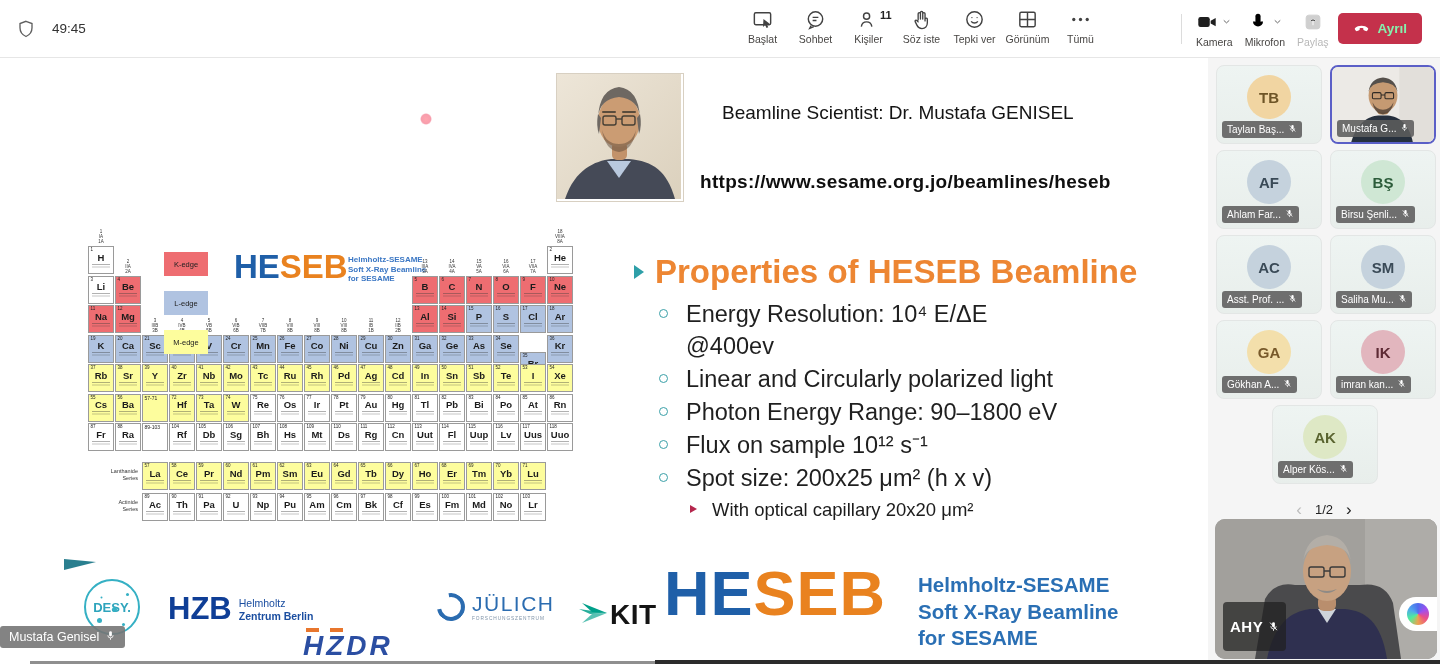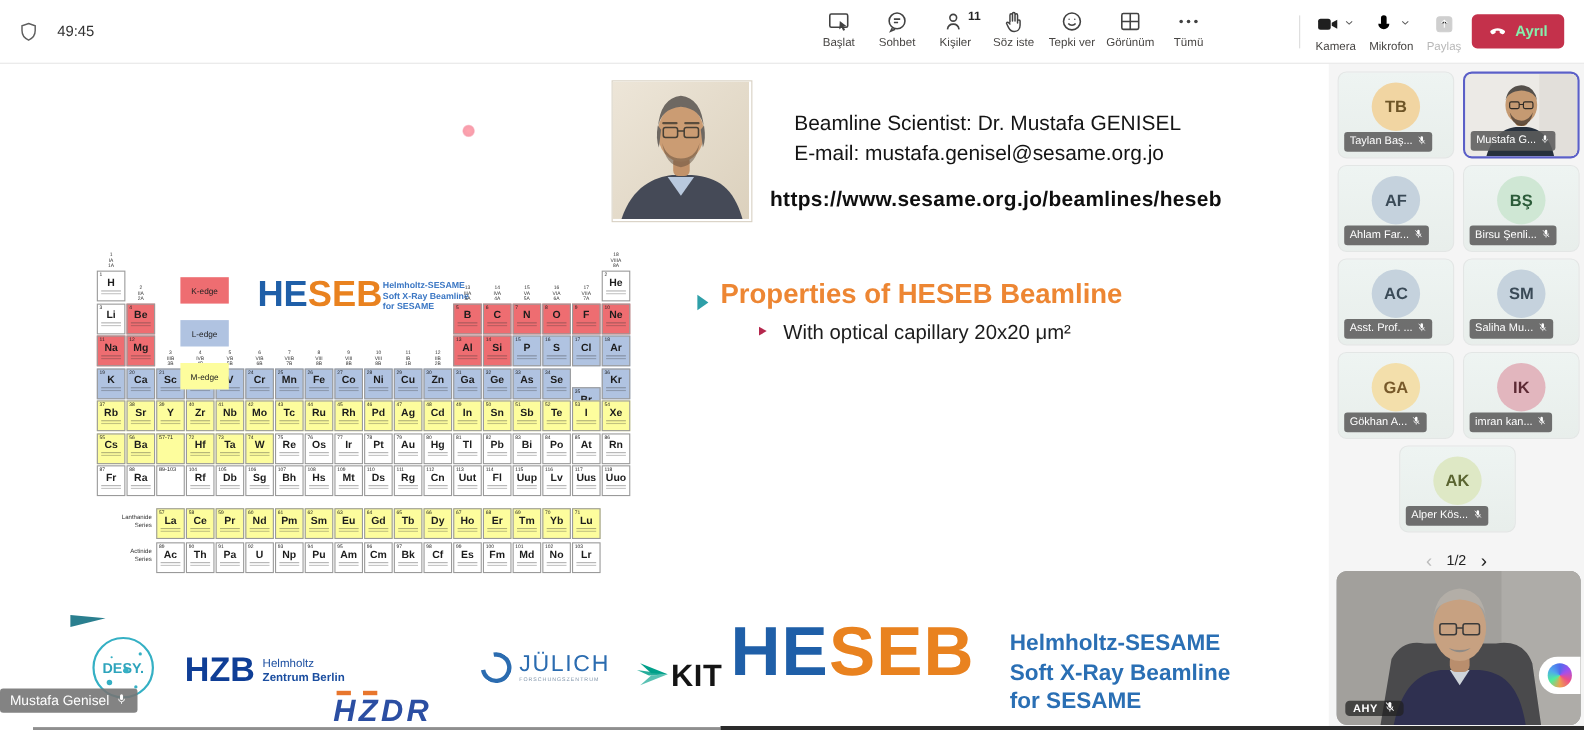--- a/index.html
+++ b/index.html
@@ -55,21 +55,21 @@
   .legend-box{position:absolute;left:76px;width:44px;height:24px;display:flex;align-items:center;
               justify-content:center;font-size:7.5px;color:#222;}
   .series-label{position:absolute;left:0px;width:50px;font-size:5.5px;line-height:6.5px;color:#333;
                 text-align:right;white-space:pre-line;}
   .pt-logo{position:absolute;left:146px;top:4px;font-size:33px;font-weight:800;line-height:33px;letter-spacing:0;}
   .pt-tag{position:absolute;left:260px;top:9px;font-size:8px;font-weight:bold;color:#3b77c4;line-height:9.5px;white-space:pre-line;}
   .lg-blue{color:#1f5fa8;} .lg-orange{color:#e9821f;}
 
   
   .props{position:absolute;left:634px;top:196px;width:540px;}
-  .props-h{display:flex;align-items:flex-end;gap:11px;font-size:25px;font-weight:bold;margin-bottom:7px;}
+  .props-h{display:flex;align-items:center;gap:11px;font-size:33px;font-weight:bold;margin-bottom:7px;}
   .props-h .tri{width:0;height:0;border-left:10px solid #2e9fa8;border-top:7px solid transparent;
                 border-bottom:7px solid transparent;}
   .prop-item{position:relative;padding-left:52px;font-size:23.5px;line-height:32px;color:#1f1f1f;
              margin-bottom:1px;white-space:pre-line;}
   .prop-item::before{content:"";position:absolute;left:25px;top:11px;width:7px;height:7px;
                      border:1.6px solid #3aa0a8;border-radius:50%;}
   .prop-sub{position:relative;padding-left:78px;font-size:18.5px;line-height:26px;color:#1c1c1c;margin-top:3px;}
   .prop-sub::before{content:"";position:absolute;left:56px;top:8px;border-left:7px solid #b5274d;
                     border-top:4.5px solid transparent;border-bottom:4.5px solid transparent;}
 
@@ -116,21 +116,21 @@
         max-width:90px;white-space:nowrap;overflow:hidden;}
   .npill svg{width:9px;height:9px;flex:0 0 auto;color:#fff;}
   .tile svg.vid{position:absolute;left:0;top:0;width:100%;height:100%;}
   .pager{position:absolute;left:0;top:444px;width:232px;display:flex;align-items:center;
          justify-content:center;gap:13px;font-size:13px;color:#222;}
   .pager .chev{font-size:17px;line-height:17px;cursor:pointer;}
   .pager .chev.off{color:#bcbcbc;}
   .spot{position:absolute;left:7px;top:462px;width:222px;height:140px;border-radius:10px;overflow:hidden;
         background:#9c9c9c;cursor:pointer;}
   .spot-pill{position:absolute;left:8px;bottom:8px;background:rgba(32,32,32,.72);border-radius:4px;color:#fff;
-        font-size:10px;font-weight:bold;letter-spacing:.5px;padding:0 7px;display:flex;align-items:center;gap:5px;}
+        font-size:15px;font-weight:bold;letter-spacing:.5px;padding:16px 7px;display:flex;align-items:center;gap:5px;}
   .spot-pill svg{width:11px;height:11px;color:#fff;}
   .copilot{position:absolute;right:0;top:78px;width:38px;height:34px;background:#fff;
         border-radius:17px 0 0 17px;display:flex;align-items:center;justify-content:center;}
   .copilot .ball{width:22px;height:22px;border-radius:50%;
         background:conic-gradient(#4f6bed,#a34fed,#ed4f87,#eda24f,#4fed9c,#4fa8ed,#4f6bed);}
 
   
   .strip-light{position:absolute;left:30px;top:661px;width:625px;height:3px;background:#8f8f8f;}
   .strip-dark{position:absolute;left:655px;top:660px;width:785px;height:4px;background:#2b2b2b;}
 </style>
@@ -288,21 +288,20 @@
       <path d="M45 56 Q48 76 62 78 Q76 76 79 56 Q75 70 62 70 Q49 70 45 56 Z" fill="#5d4a3a" opacity="0.5"></path>
       <rect x="46" y="42" width="13" height="9" rx="2" fill="none" stroke="#463f35" stroke-width="1.4"></rect>
       <rect x="65" y="42" width="13" height="9" rx="2" fill="none" stroke="#463f35" stroke-width="1.4"></rect>
       <line x1="59" y1="45" x2="65" y2="45" stroke="#463f35" stroke-width="1.4"></line>
       <path d="M46 38 h12 M66 38 h12" stroke="#5a4c3c" stroke-width="2" stroke-linecap="round"></path>
     </svg>
   </div>
 
   <div class="sci-block">
     <div>Beamline Scientist: Dr. Mustafa GENISEL</div>
-    <div>E-mail: mustafa.genisel@sesame.org.jo</div>
   </div>
   <div class="url-line">https://www.sesame.org.jo/beamlines/heseb</div>
 
   <div class="ptable" id="ptable">
     <div class="pt-logo">
       <span class="lg-blue">HE</span><span class="lg-orange">SEB</span>
     </div>
     <div class="pt-tag">Helmholtz-SESAME
 Soft X-Ray Beamline
 for SESAME</div>
@@ -963,20 +962,28 @@
 Series</div>
       <div class="series-label" style="top: 253px;">Actinide
 Series</div>
     </div>
 
   <div class="props">
     <div class="props-h">
       <span class="tri"></span>
       <span style="color:#ed8633;">Properties of HESEB Beamline</span>
     </div>
+    <div id="props-list">
+        <div class="prop-item">Energy Resolution: 10⁴ E/ΔE
+@400ev</div>
+        <div class="prop-item">Linear and Circularly polarized light</div>
+        <div class="prop-item">Photon Energy Range: 90–1800 eV</div>
+        <div class="prop-item">Flux on sample 10¹² s⁻¹</div>
+        <div class="prop-item">Spot size: 200x25 μm² (h x v)</div>
+      </div>
     <div class="prop-sub">With optical capillary 20x20 μm²</div>
   </div>
 
   <div class="deco-tri"></div>
 
   <div class="desy">
     <span class="dots"></span>
     <span>DESY.</span>
   </div>
   <div class="hzb">

